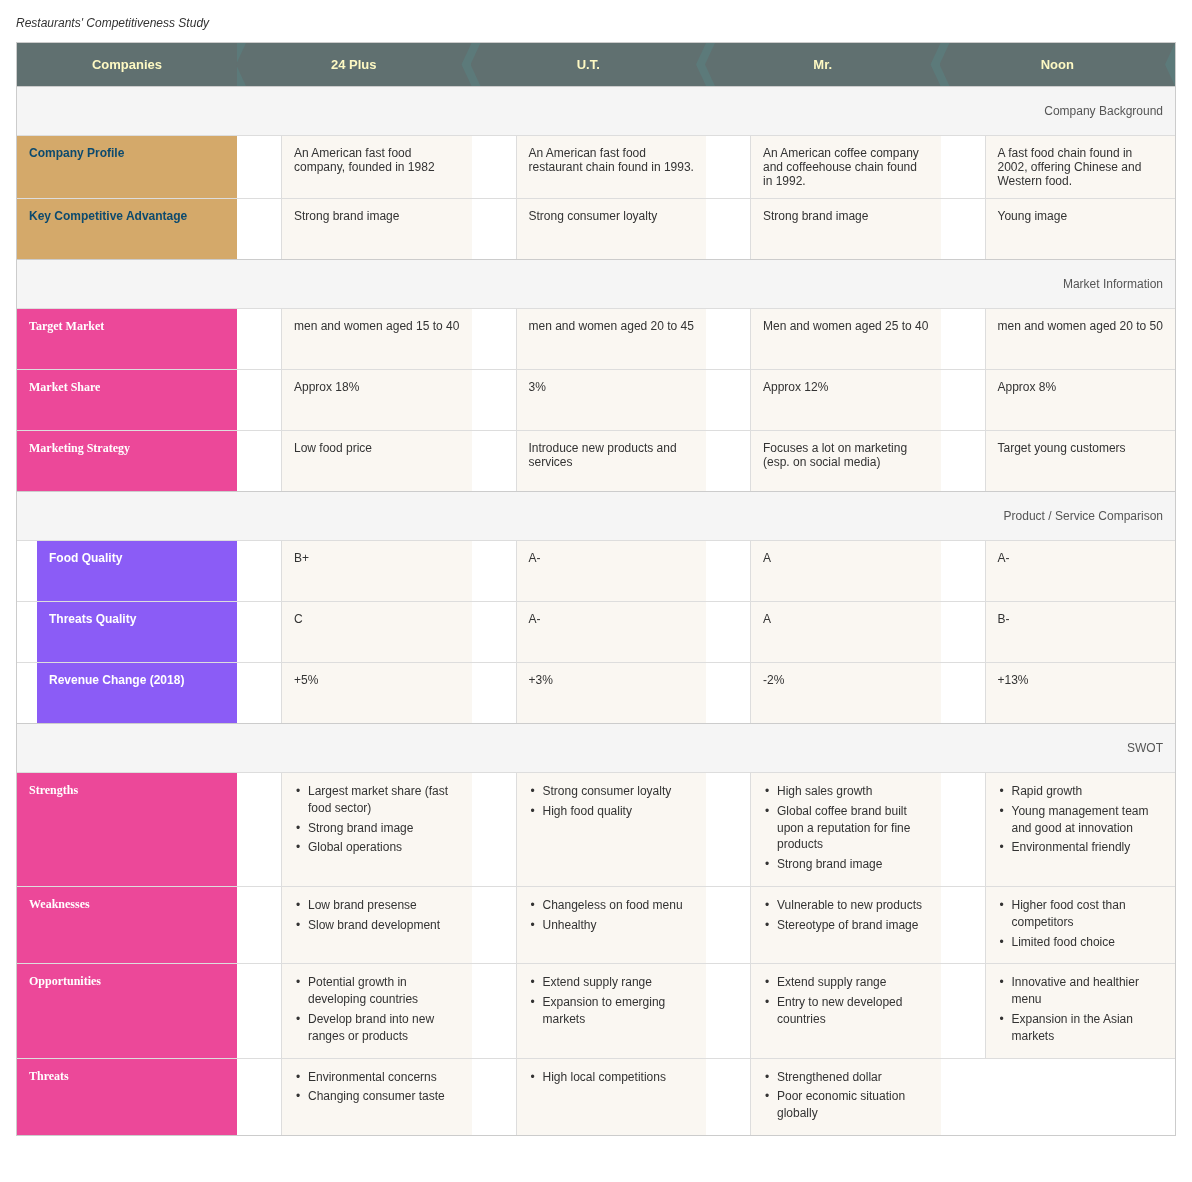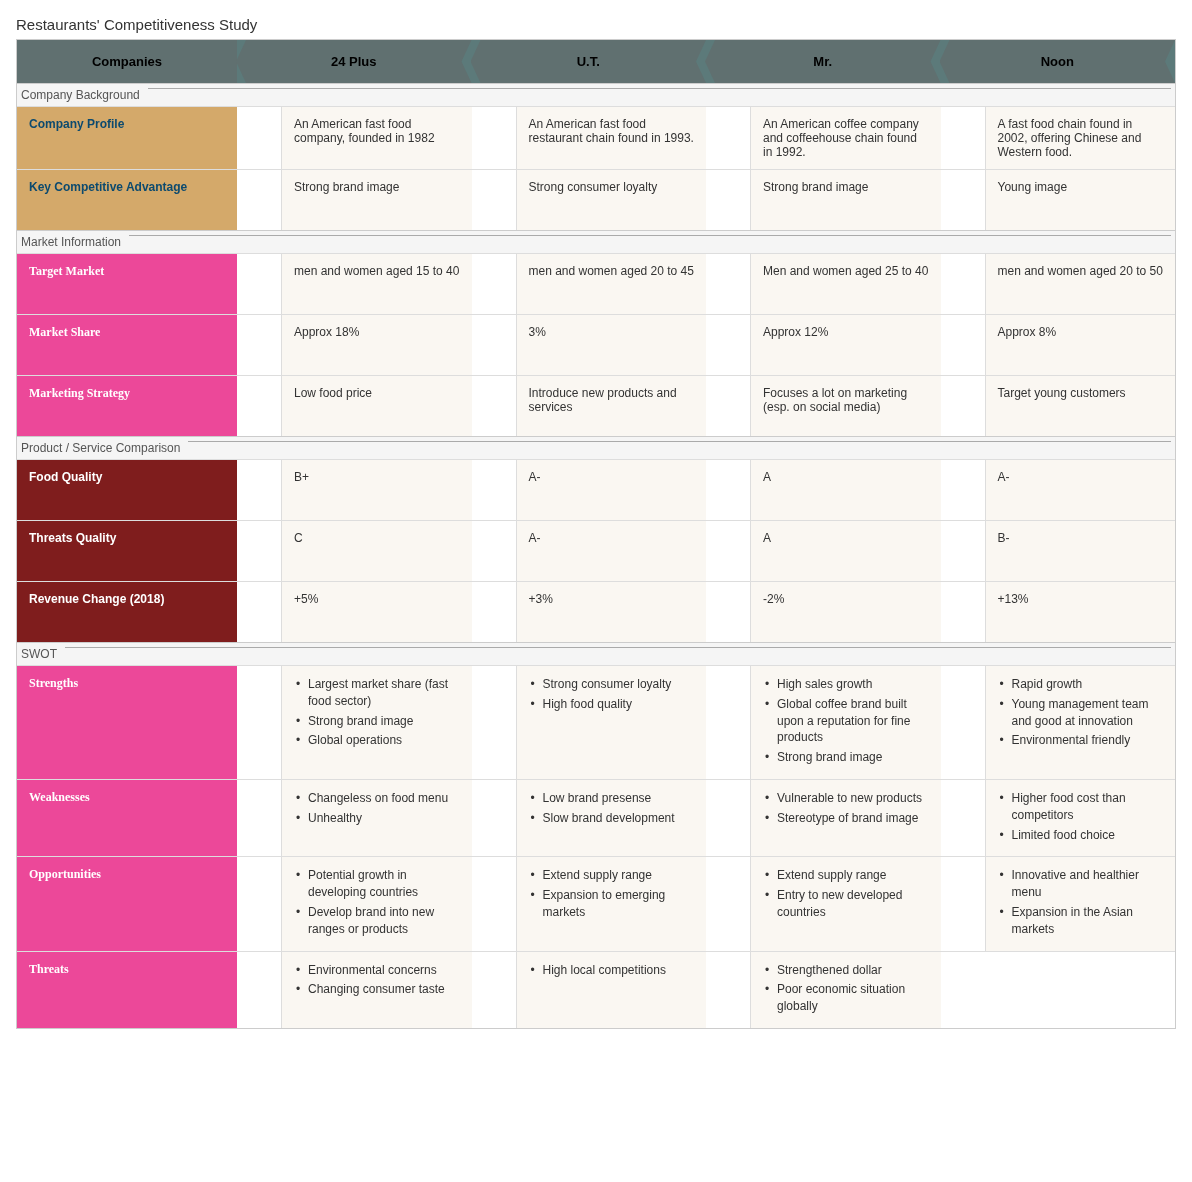--- a/index.html
+++ b/index.html
@@ -5,58 +5,60 @@
     * { box-sizing: border-box; margin: 0; padding: 0; }
     body {
       font-family: Arial, sans-serif;
       font-size: 12px;
       background: #fff;
       color: #333;
       padding: 16px;
       width: 1192px;
     }
     .page-title {
-      font-size: 15px;
+      font-size: 12px;
       font-weight: normal;
-      margin-bottom: 6px;
+      margin-bottom: 12px;
       color: #333;
+      font-style: italic;
     }
     .table-wrapper {
       border: 1px solid #ccc;
       overflow: hidden;
     }
     
     .header-row {
       display: grid;
       grid-template-columns: 220px 1fr 1fr 1fr 1fr;
       background: #5c7a7a;
     }
     .header-cell {
       padding: 14px 10px;
-      color: #000000;
+      color: #fef9c3;
       font-weight: bold;
       text-align: center;
       font-size: 13px;
       position: relative;
     }
     .header-cell:not(:first-child) {
       clip-path: polygon(10px 0%, 100% 0%, calc(100% - 10px) 50%, 100% 100%, 10px 100%, 0% 50%);
       background: #607070;
       margin-left: -1px;
     }
     .header-cell:first-child {
       background: #607070;
     }
     
     .section-header {
       display: flex;
-      align-items: flex-start;
-      padding: 4px 4px;
+      align-items: flex-end;
+      padding: 17px 4px;
       background: #f5f5f5;
       border-top: 1px solid #ccc;
+      flex-direction: column;
     }
     .section-header-text {
       font-size: 12px;
       color: #555;
       margin-right: 8px;
       white-space: nowrap;
     }
     .section-header-line {
       flex: 1;
       height: 1px;
@@ -79,22 +81,23 @@
     .row-label.orange {
       background: #d4a96a;
       color: #0c4a6e;
     }
     .row-label.olive {
       background: #ec4899;
       color: #fff;
       font-family: Liberation Serif, serif;
     }
     .row-label.tan {
-      background: #7f1d1d;
+      background: #8b5cf6;
       color: #fff;
+      margin-left: 20px;
     }
     .data-cell {
       padding: 10px 12px;
       border-left: 1px solid #ddd;
       background: #faf7f2;
       font-size: 12px;
       vertical-align: top;
       min-height: 60px;
       margin-left: 44px;
     }
@@ -230,32 +233,32 @@
             <li>Rapid growth</li>
             <li>Young management team and good at innovation</li>
             <li>Environmental friendly</li>
           </ul>
         </div>
       </div>
       <div class="data-row">
         <div class="row-label olive">Weaknesses</div>
         <div class="data-cell">
           <ul>
+            <li>Low brand presense</li>
+            <li>Slow brand development</li>
+          </ul>
+        </div>
+        <div class="data-cell">
+          <ul>
             <li>Changeless on food menu</li>
             <li>Unhealthy</li>
           </ul>
         </div>
         <div class="data-cell">
           <ul>
-            <li>Low brand presense</li>
-            <li>Slow brand development</li>
-          </ul>
-        </div>
-        <div class="data-cell">
-          <ul>
             <li>Vulnerable to new products</li>
             <li>Stereotype of brand image</li>
           </ul>
         </div>
         <div class="data-cell">
           <ul>
             <li>Higher food cost than competitors</li>
             <li>Limited food choice</li>
           </ul>
         </div>

